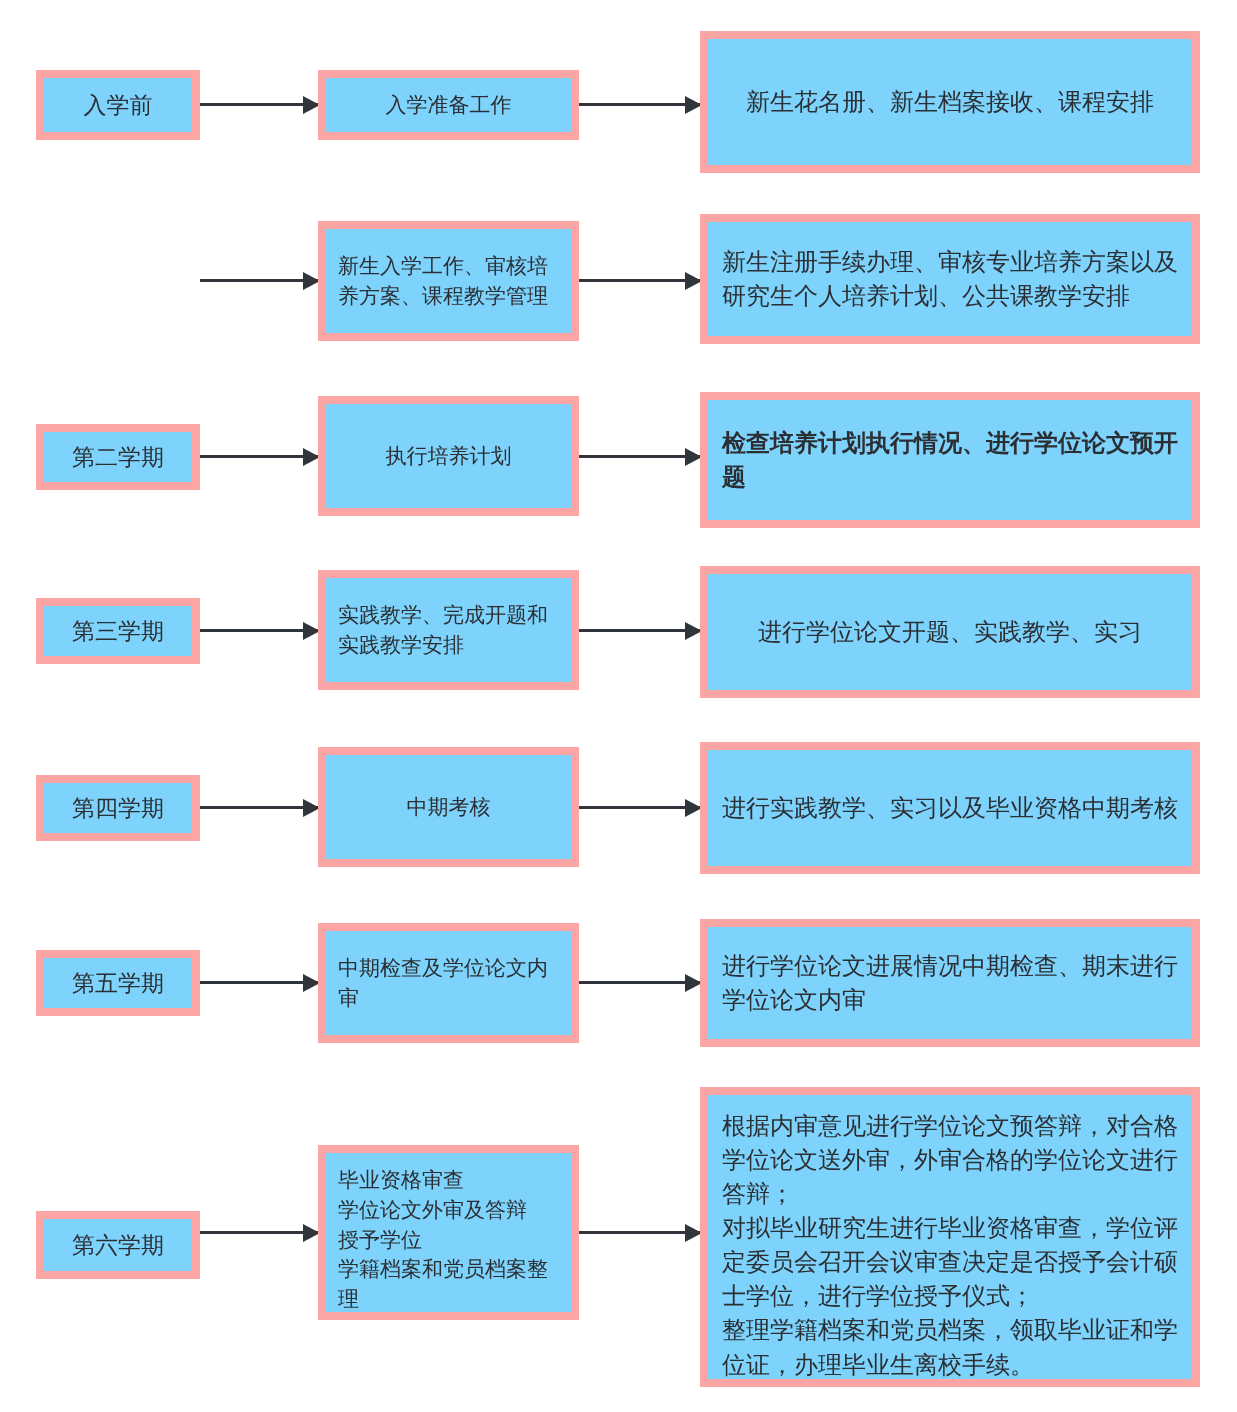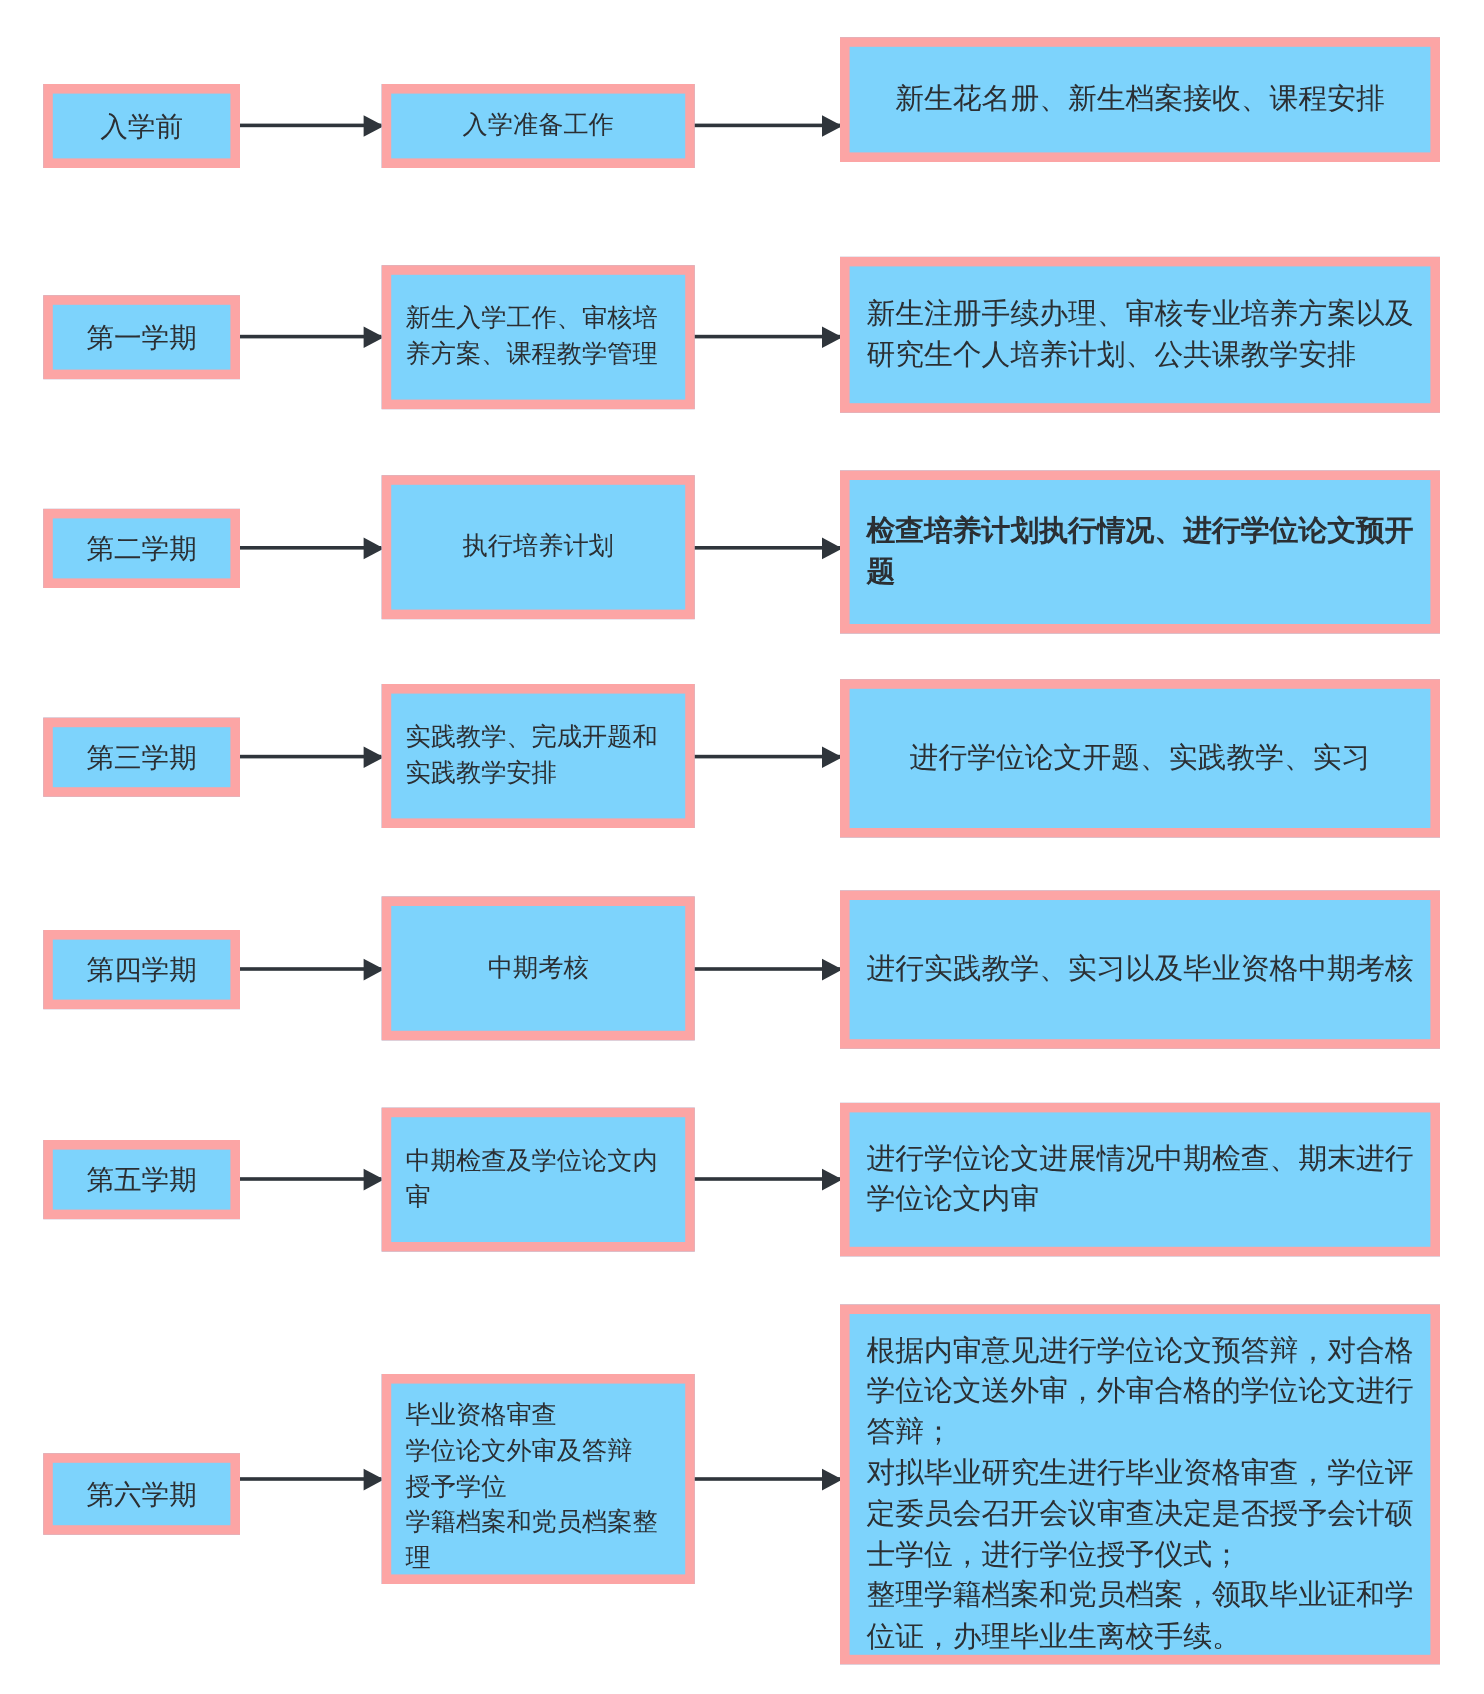--- a/index.html
+++ b/index.html
@@ -97,27 +97,24 @@
 <div id="canvas">
 
   <div class="box col-stage" style="top:70px; height:70px;">
     <span>入学前</span>
   </div>
   <div class="arrow" style="left:200px; top:103px; width:118px;"></div>
   <div class="box col-task centered" style="top:70px; height:70px;">
     <span>入学准备工作</span>
   </div>
   <div class="arrow" style="left:579px; top:103px; width:121px;"></div>
-  <div class="box col-detail centered" style="top:31px; height:104px;">
+  <div class="box col-detail centered" style="top:31px; height:142px;">
     <span>新生花名册、新生档案接收、课程安排</span>
   </div>
 
-  <div class="box col-stage" style="top:246px; height:70px;">
-    <span>第一学期</span>
-  </div>
   <div class="arrow" style="left:200px; top:279px; width:118px;"></div>
   <div class="box col-task" style="top:221px; height:120px;">
     <span>新生入学工作、审核培养方案、课程教学管理</span>
   </div>
   <div class="arrow" style="left:579px; top:279px; width:121px;"></div>
   <div class="box col-detail" style="top:214px; height:130px;">
     <span>新生注册手续办理、审核专业培养方案以及研究生个人培养计划、公共课教学安排</span>
   </div>
 
   <div class="box col-stage" style="top:424px; height:66px;">

